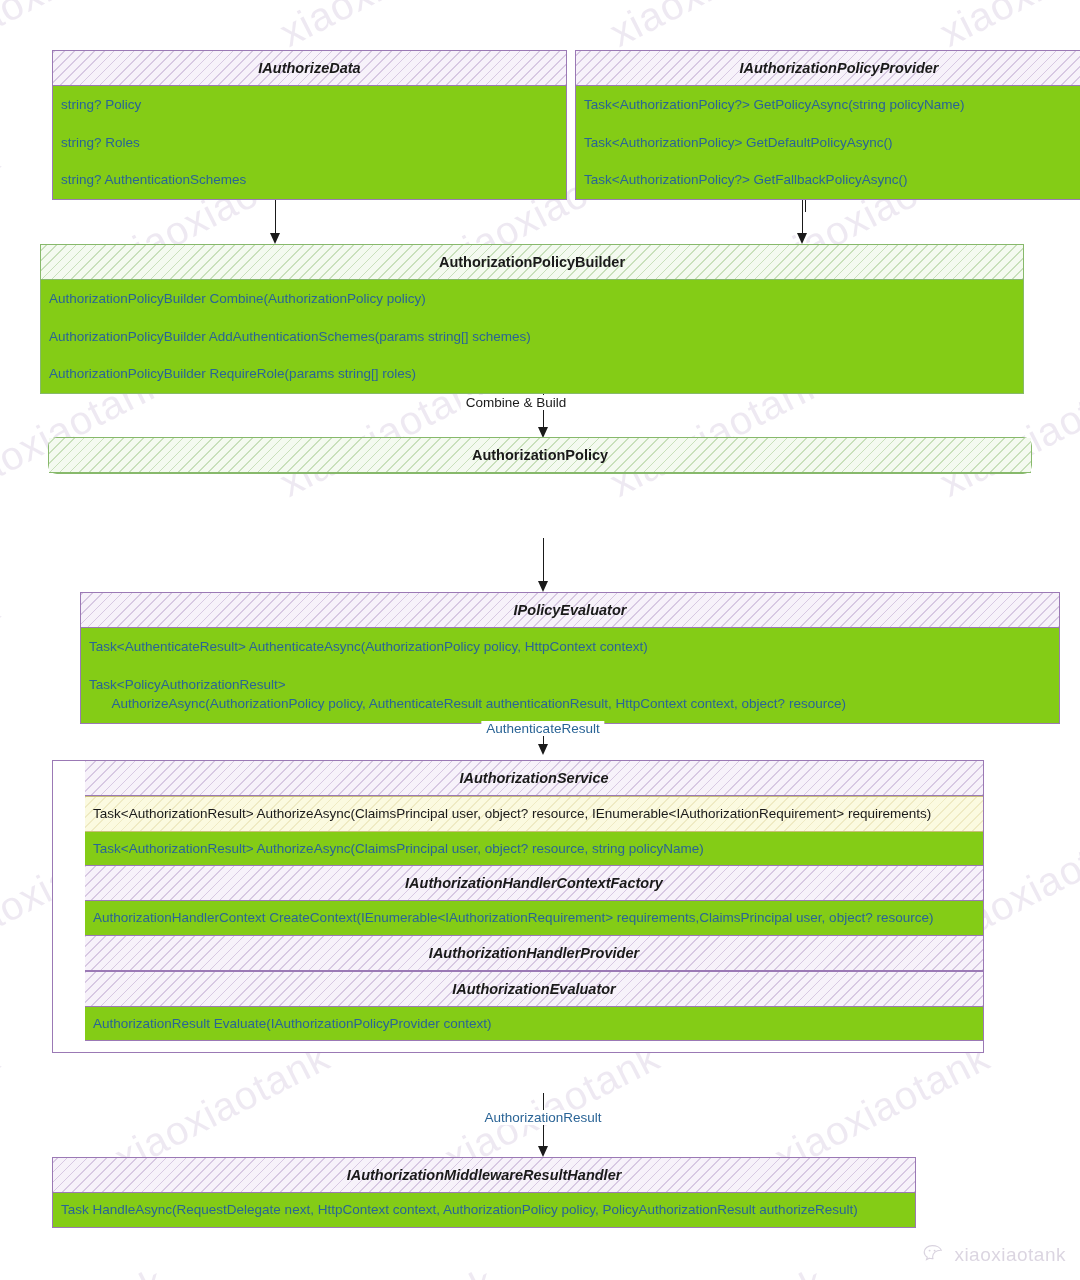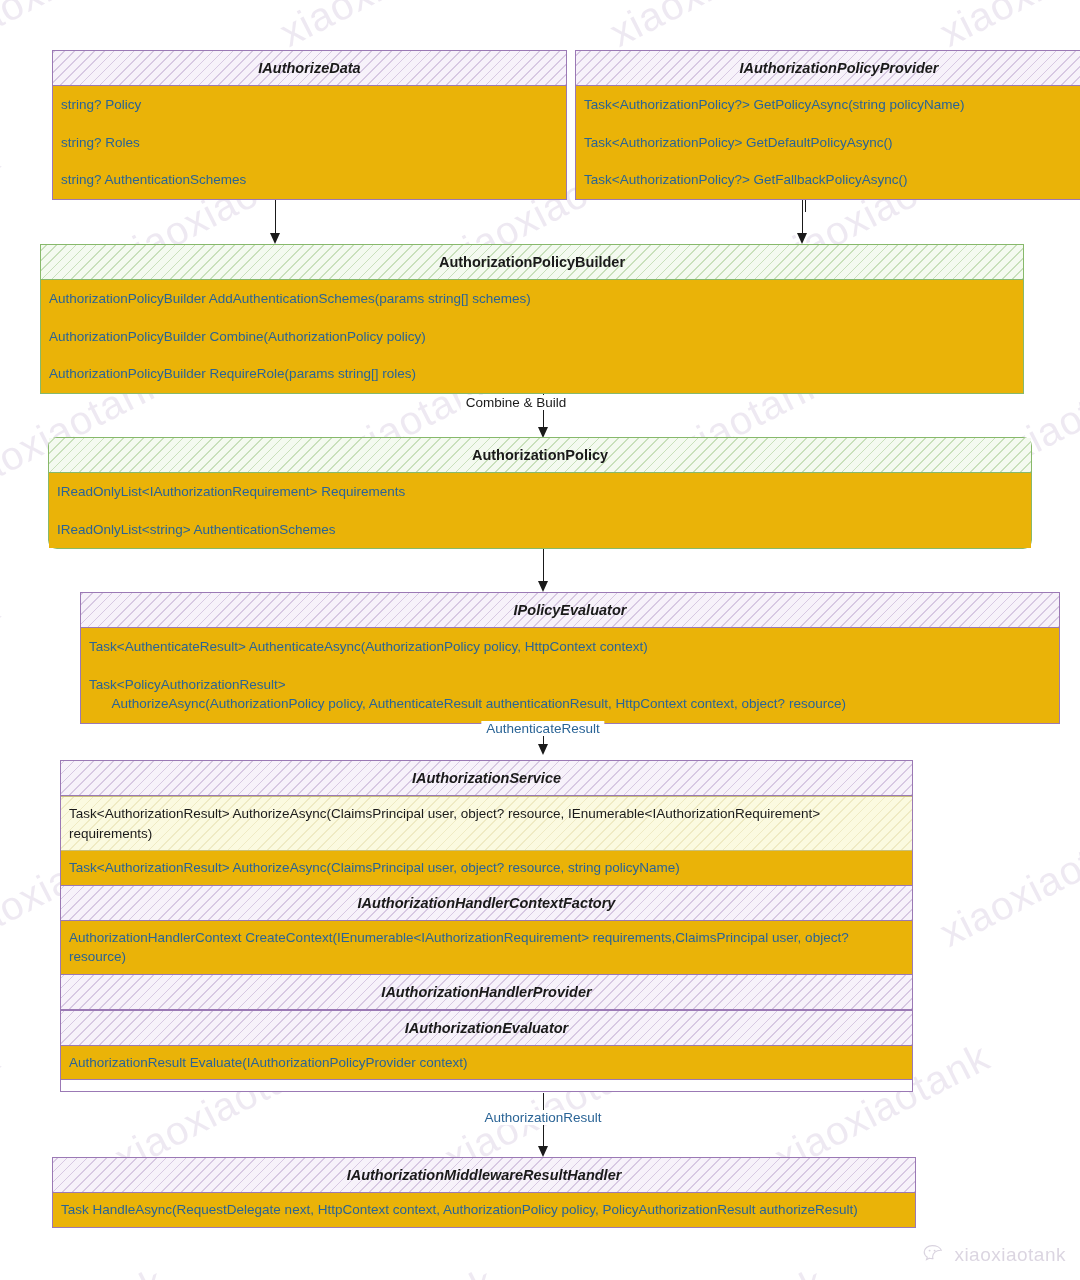--- a/index.html
+++ b/index.html
@@ -80,21 +80,21 @@
         rgba(135, 185, 107, 0.40) 1.2px,
         rgba(255,255,255,0) 1.2px,
         rgba(255,255,255,0) 7px);
   }
   .box-header.not-italic {
     font-style: normal;
   }
 
   .box-body {
     box-sizing: border-box;
-    background: #eab308;
+    background: #84cc16;
   }
 
   .member {
     box-sizing: border-box;
     font-size: 13.5px;
     color: #2a6496;
     padding: 9px 8px 9px 8px;
     line-height: 1.45;
     white-space: pre-wrap;
   }
@@ -228,55 +228,51 @@
   <div class="conn-line" style="left:275px; top:190px; height:45px;"></div>
   <div class="arrow-head" style="left:269.5px; top:233px;"></div>
 
   <div class="conn-line" style="left:802px; top:190px; height:45px;"></div>
   <div class="conn-line" style="left:805px; top:190px; height:22px; border-left-width:1.2px;"></div>
   <div class="arrow-head" style="left:796.5px; top:233px;"></div>
 
   <div class="uml-box green" style="left:40px; top:244px; width:984px;">
     <div class="box-header green not-italic">AuthorizationPolicyBuilder</div>
     <div class="box-body">
+      <div class="member">AuthorizationPolicyBuilder Combine(AuthorizationPolicy policy)</div>
       <div class="member">AuthorizationPolicyBuilder AddAuthenticationSchemes(params string[] schemes)</div>
-      <div class="member">AuthorizationPolicyBuilder Combine(AuthorizationPolicy policy)</div>
       <div class="member">AuthorizationPolicyBuilder RequireRole(params string[] roles)</div>
     </div>
   </div>
 
   <div class="conn-line" style="left:543px; top:378px; height:58px;"></div>
   <div class="conn-label dark" style="left:516px; top:395px;">Combine &amp; Build</div>
   <div class="arrow-head" style="left:537.5px; top:427px;"></div>
 
   <div class="uml-box green" style="left:48px; top:437px; width:984px;border-radius:9px;">
     <div class="box-header green not-italic">AuthorizationPolicy</div>
-    <div class="box-body">
-      <div class="member">IReadOnlyList&lt;IAuthorizationRequirement&gt; Requirements</div>
-      <div class="member">IReadOnlyList&lt;string&gt; AuthenticationSchemes</div>
-    </div>
   </div>
 
   <div class="conn-line" style="left:543px; top:538px; height:45px;"></div>
   <div class="arrow-head" style="left:537.5px; top:581px;"></div>
 
   <div class="uml-box" style="left:52px; top:592px; width:980px;margin-left:28px;">
     <div class="box-header">IPolicyEvaluator</div>
     <div class="box-body">
       <div class="member">Task&lt;AuthenticateResult&gt; AuthenticateAsync(AuthorizationPolicy policy, HttpContext context)</div>
       <div class="member">Task&lt;PolicyAuthorizationResult&gt;
       AuthorizeAsync(AuthorizationPolicy policy, AuthenticateResult authenticationResult, HttpContext context, object? resource)</div>
     </div>
   </div>
 
   <div class="conn-line" style="left:543px; top:706px; height:42px;"></div>
   <div class="conn-label blue" style="left:543px; top:721px;">AuthenticateResult</div>
   <div class="arrow-head" style="left:537.5px; top:744px;"></div>
 
-  <div class="uml-box" style="left:60px; top:760px; width:853px;">
+  <div class="uml-box" style="left:52px; top:760px; width:932px;padding-left:32px;">
 
     <div class="box-header">IAuthorizationService</div>
     <div class="box-body">
       <div class="member highlight tight">Task&lt;AuthorizationResult&gt; AuthorizeAsync(ClaimsPrincipal user, object? resource, IEnumerable&lt;IAuthorizationRequirement&gt; requirements)</div>
       <div class="member tight">Task&lt;AuthorizationResult&gt; AuthorizeAsync(ClaimsPrincipal user, object? resource, string policyName)</div>
     </div>
 
     <div class="box-header sub-header">IAuthorizationHandlerContextFactory</div>
     <div class="box-body">
       <div class="member tight">AuthorizationHandlerContext CreateContext(IEnumerable&lt;IAuthorizationRequirement&gt; requirements,ClaimsPrincipal user, object? resource)</div>

